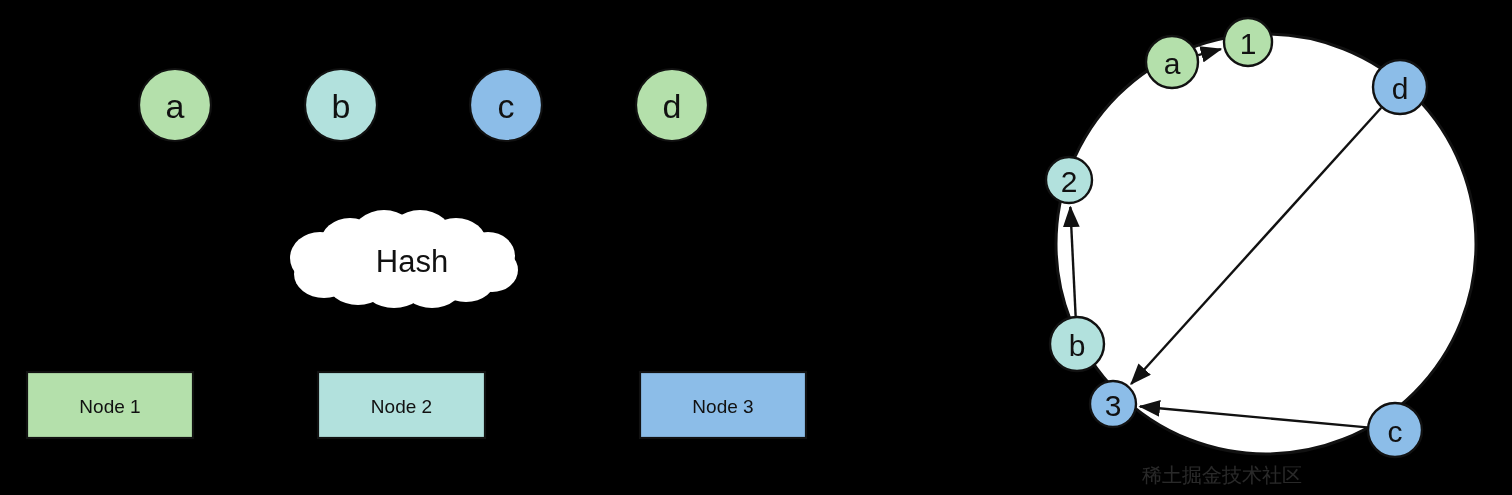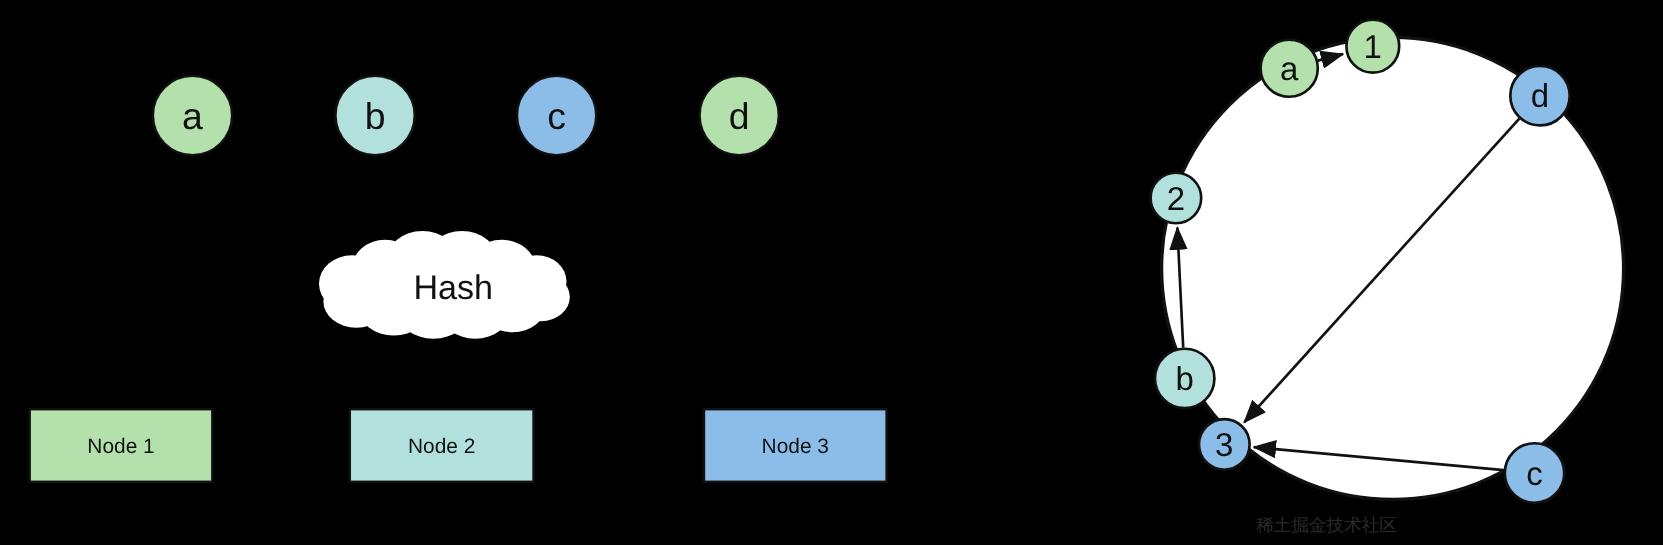--- a/index.html
+++ b/index.html
@@ -7,21 +7,21 @@
   #stage{position:relative;width:1512px;height:495px;background:#000;}
   #left-panel{position:absolute;left:0;top:0;width:1030px;height:495px;}
   #right-panel{position:absolute;left:1030px;top:0;width:482px;height:495px;}
   svg{display:block;}
   .node-label{font-family:"Liberation Sans",sans-serif;fill:#111;text-anchor:middle;dominant-baseline:central;}
   .letter{font-size:34px;}
   .ringletter{font-size:30px;}
   .boxlabel{font-size:19px;}
   .cloudlabel{font-size:31px;}
   .wm-main{position:absolute;right:10px;bottom:18px;color:#fff;font-size:25px;font-family:"DejaVu Sans",sans-serif;letter-spacing:1px;opacity:.95;white-space:nowrap;}
-  .wm-faint{position:absolute;left:112px;bottom:6px;color:#fff;font-size:16px;font-family:Liberation Mono, monospace;opacity:.16;white-space:nowrap;margin-top:37px;}
+  .wm-faint{position:absolute;left:112px;bottom:6px;color:#fff;font-size:20px;font-family:Liberation Mono, monospace;opacity:.16;white-space:nowrap;margin-top:37px;}
 </style>
 </head>
 <body>
 
 <div id="stage">
 
   <div id="left-panel">
     <svg width="1030" height="495" viewBox="0 0 1030 495">
       <g id="key-circles">
           <g>

